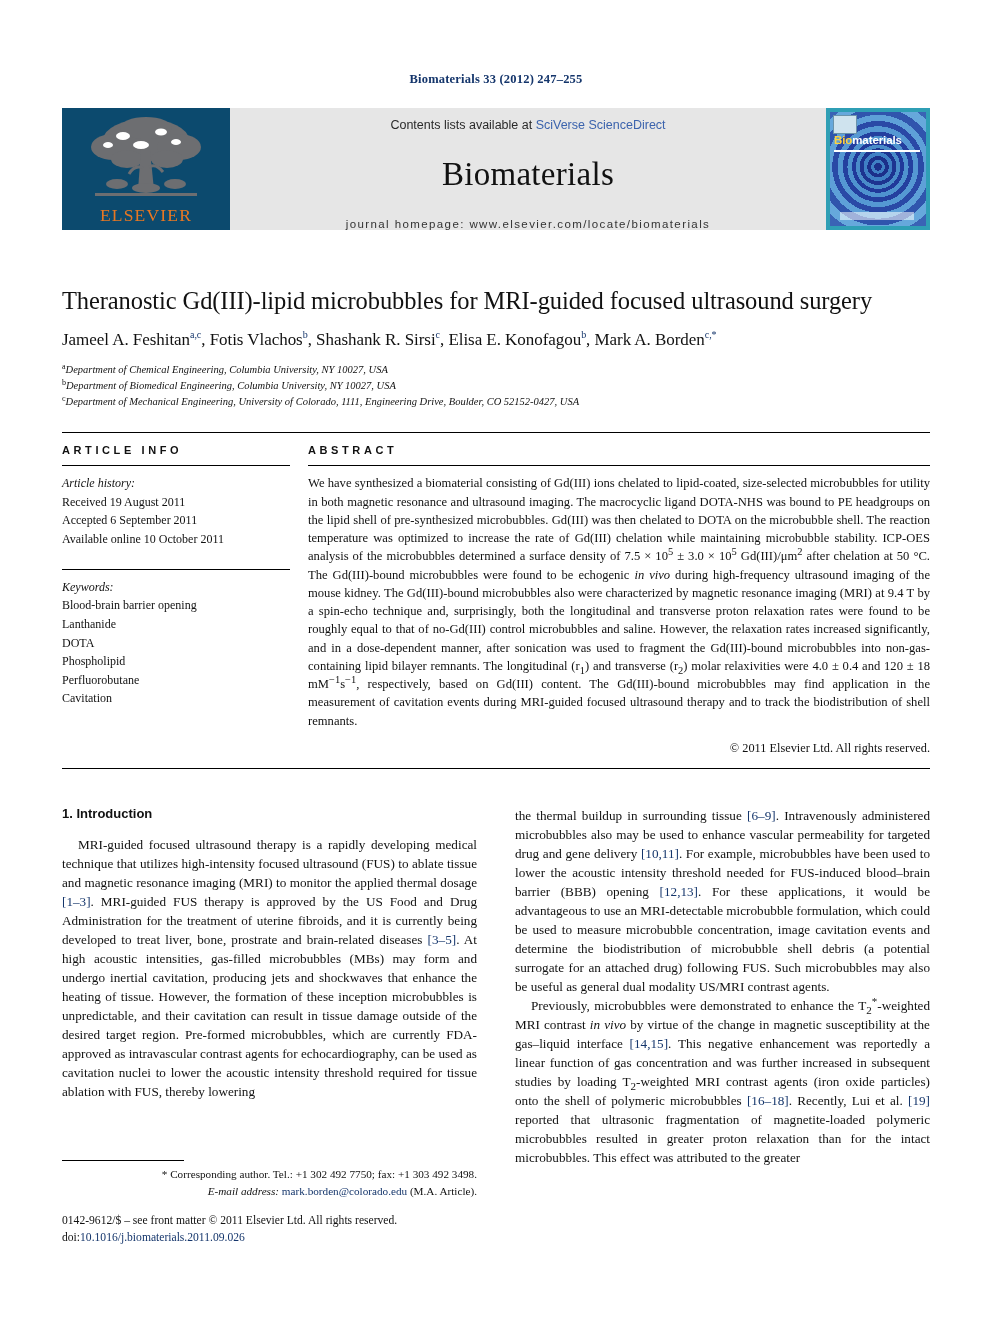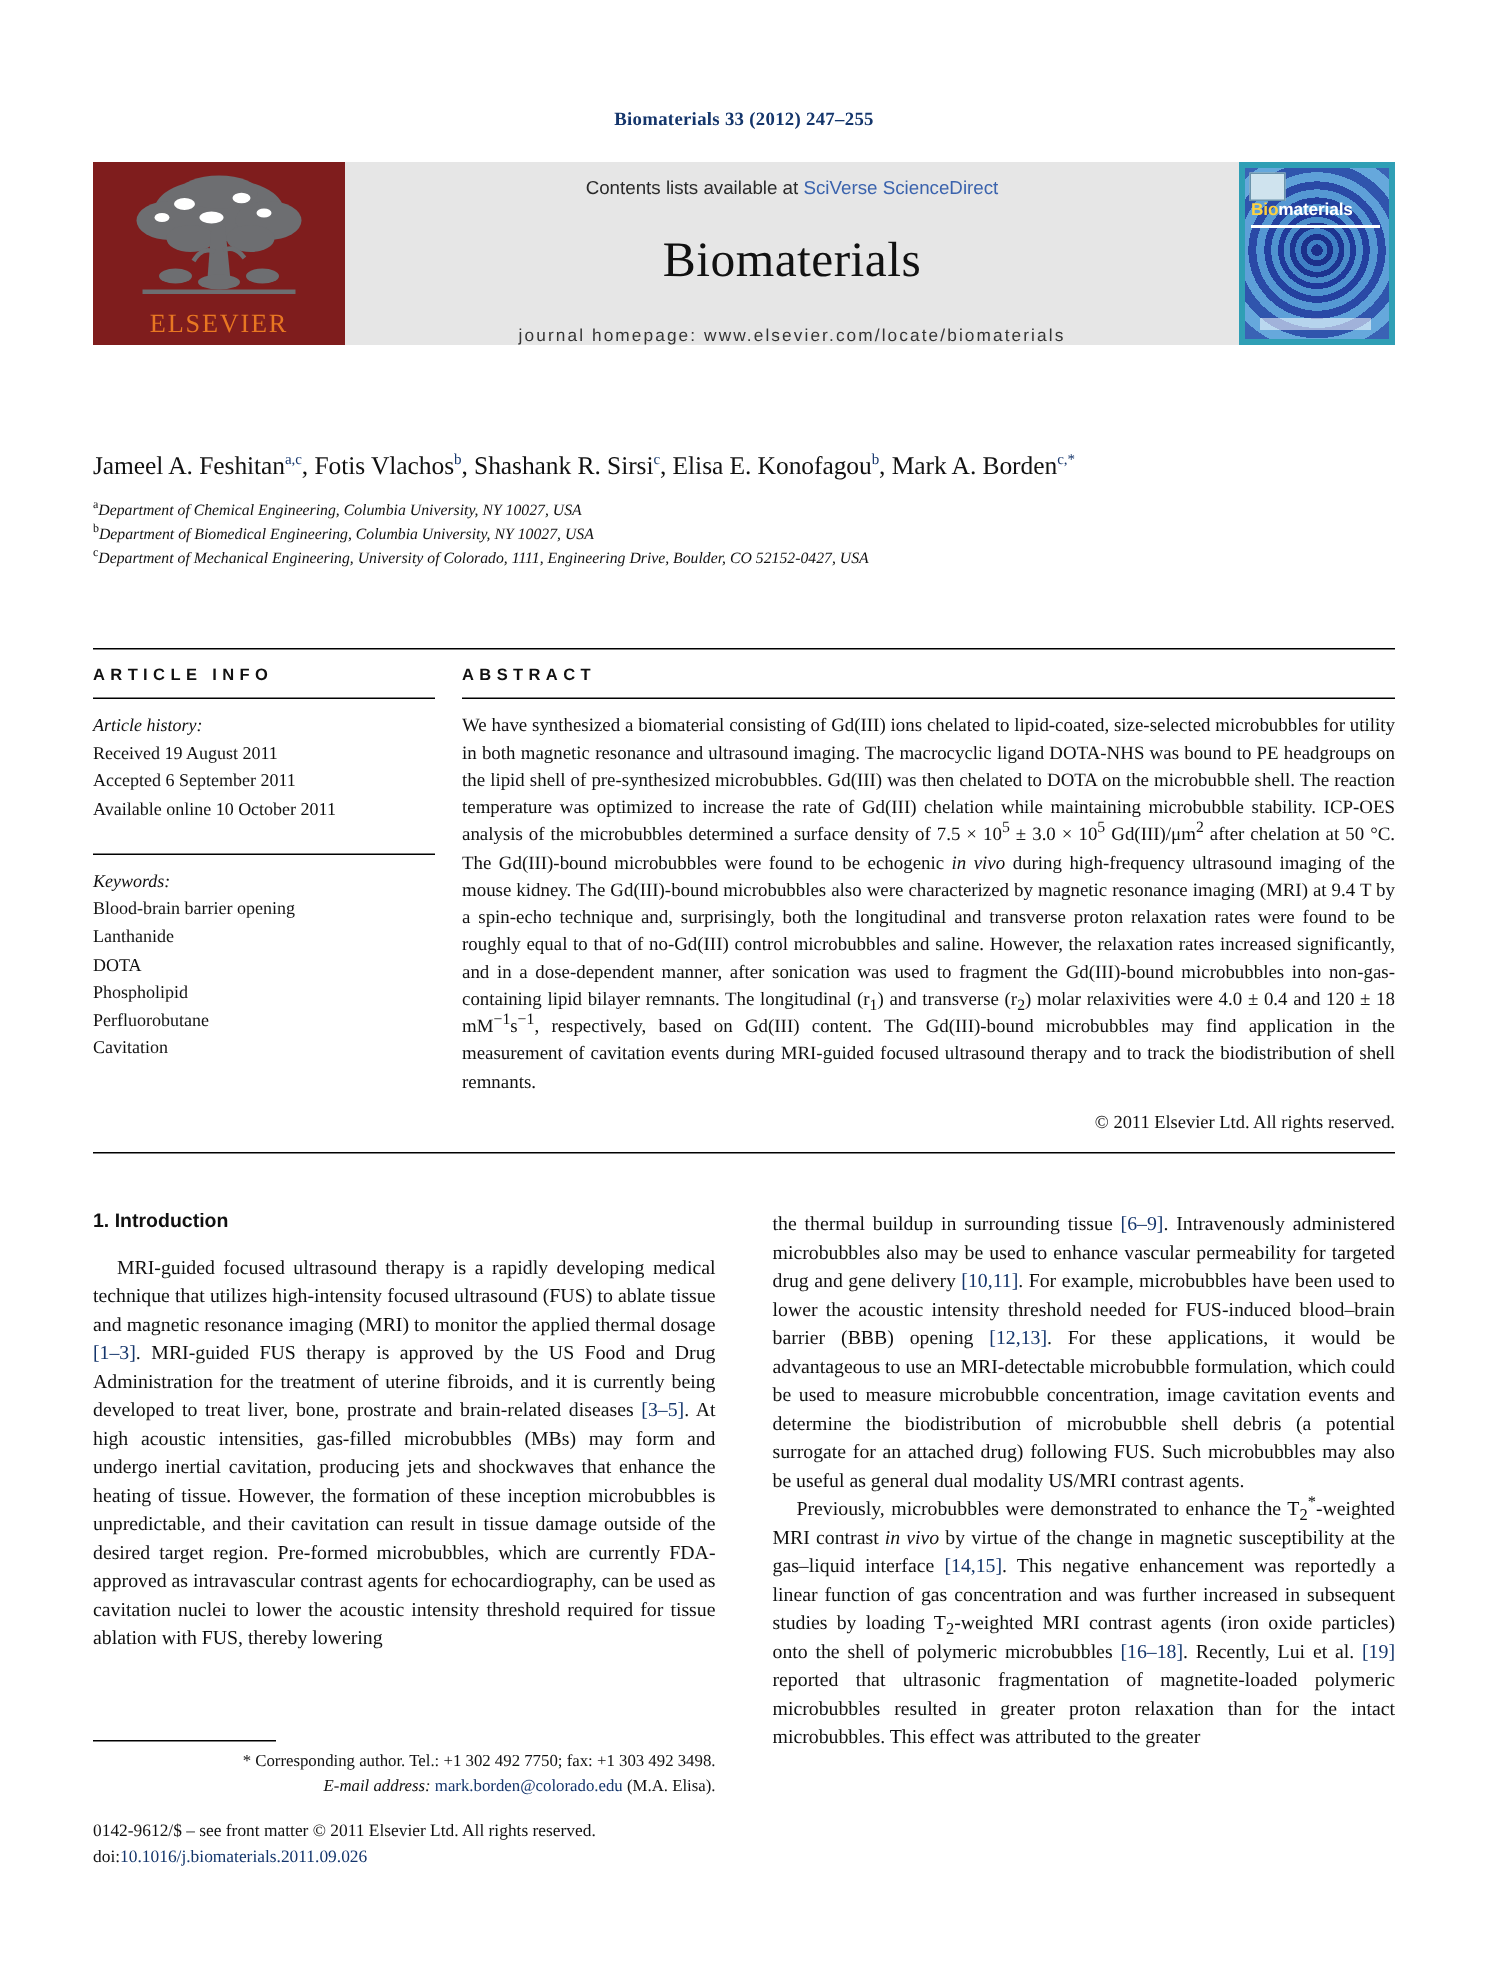--- a/index.html
+++ b/index.html
@@ -51,21 +51,21 @@
     position: absolute;
     top: 108px;
     left: 62px;
     width: 868px;
     height: 4px;
     background: #000000;
   }
   .publisher-logo {
     width: 168px;
     flex: 0 0 168px;
-    background: #7f1d1d;
+    background: #0c4a6e;
     position: relative;
     display: flex;
     flex-direction: column;
     align-items: center;
     justify-content: flex-start;
     padding-top: 6px;
     box-sizing: border-box;
   }
   .tree-svg { display: block; }
   .elsevier-word {
@@ -361,20 +361,21 @@
     <div class="cover-thumb">
       <div class="cover-inner"></div>
       <div class="cover-badge"></div>
       <div class="cover-title"><span class="bio">Bio</span><span class="mat">materials</span></div>
       <div class="cover-rule"></div>
       <div class="cover-footer"></div>
     </div>
   </div>
 
   <div class="title-block">
+    <h1 class="article-title">Theranostic Gd(III)-lipid microbubbles for MRI-guided focused ultrasound surgery</h1>
     <div class="authors">
       <span>Jameel A. Feshitan</span><sup>a,c</sup>, <span>Fotis Vlachos</span><sup>b</sup>, <span>Shashank R. Sirsi</span><sup>c</sup>, <span>Elisa E. Konofagou</span><sup>b</sup>, <span>Mark A. Borden</span><sup class="star">c,*</sup>
     </div>
     <div class="affiliations">
       <div><sup>a</sup><span>Department of Chemical Engineering, Columbia University, NY 10027, USA</span></div>
       <div><sup>b</sup><span>Department of Biomedical Engineering, Columbia University, NY 10027, USA</span></div>
       <div><sup>c</sup><span>Department of Mechanical Engineering, University of Colorado, 1111, Engineering Drive, Boulder, CO 52152-0427, USA</span></div>
     </div>
   </div>
 
@@ -425,21 +426,21 @@
     <div class="bcol">
       <p class="para cont"><span>the thermal buildup in surrounding tissue </span><span class="ref">[6–9]</span><span>. Intravenously administered microbubbles also may be used to enhance vascular permeability for targeted drug and gene delivery </span><span class="ref">[10,11]</span><span>. For example, microbubbles have been used to lower the acoustic intensity threshold needed for FUS-induced blood–brain barrier (BBB) opening </span><span class="ref">[12,13]</span><span>. For these applications, it would be advantageous to use an MRI-detectable microbubble formulation, which could be used to measure microbubble concentration, image cavitation events and determine the biodistribution of microbubble shell debris (a potential surrogate for an attached drug) following FUS. Such microbubbles may also be useful as general dual modality US/MRI contrast agents.</span></p>
       <p class="para"><span>Previously, microbubbles were demonstrated to enhance the T</span><sub>2</sub><sup>*</sup><span>-weighted MRI contrast </span><i>in vivo</i><span> by virtue of the change in magnetic susceptibility at the gas–liquid interface </span><span class="ref">[14,15]</span><span>. This negative enhancement was reportedly a linear function of gas concentration and was further increased in subsequent studies by loading T</span><sub>2</sub><span>-weighted MRI contrast agents (iron oxide particles) onto the shell of polymeric microbubbles </span><span class="ref">[16–18]</span><span>. Recently, Lui et al. </span><span class="ref">[19]</span><span> reported that ultrasonic fragmentation of magnetite-loaded polymeric microbubbles resulted in greater proton relaxation than for the intact microbubbles. This effect was attributed to the greater</span></p>
     </div>
 
   </div>
 
   <div class="footnote">
     <div class="fn-rule"></div>
     <div class="fn-text">* Corresponding author. Tel.: +1 302 492 7750; fax: +1 303 492 3498.</div>
-    <div class="fn-text"><span class="em">E-mail address:</span> <span class="mail-link">mark.borden@colorado.edu</span> <span>(M.A. Elisa).</span></div>
+    <div class="fn-text"><span class="em">E-mail address:</span> <span class="mail-link">mark.borden@colorado.edu</span> <span>(M.A. Article).</span></div>
   </div>
 
   <div class="imprint">
     <div>0142-9612/$ – see front matter © 2011 Elsevier Ltd. All rights reserved.</div>
     <div><span>doi:</span><span class="doi-link">10.1016/j.biomaterials.2011.09.026</span></div>
   </div>
 
 </div>
 
 </body></html>

